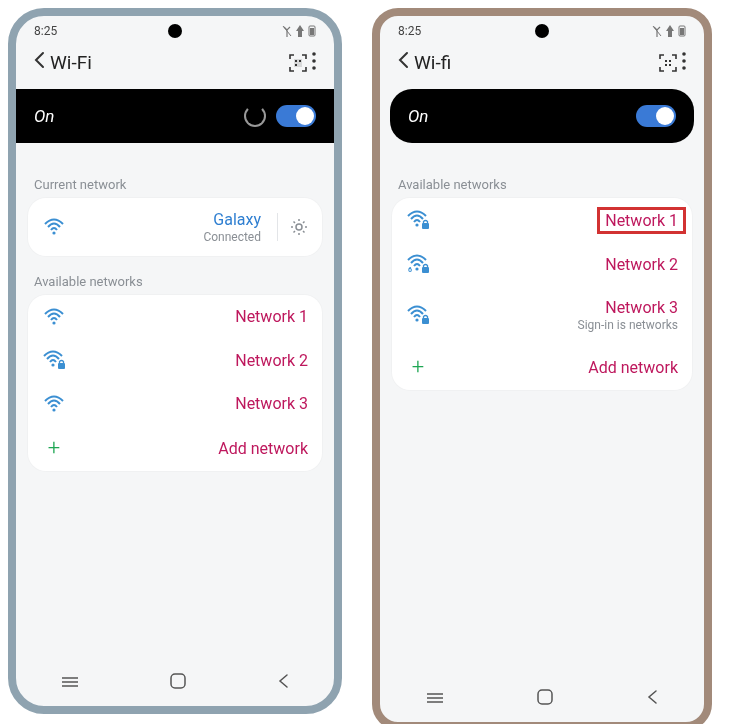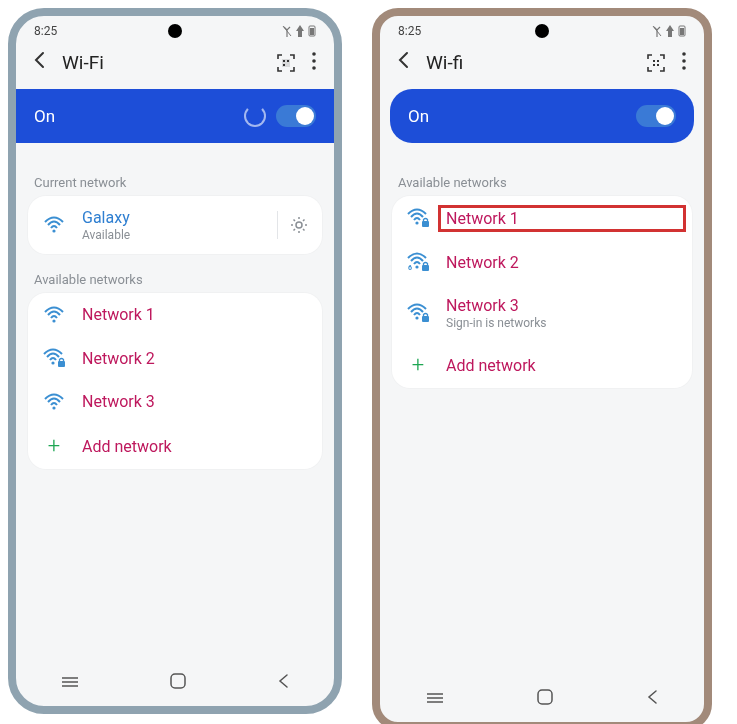--- a/index.html
+++ b/index.html
@@ -59,48 +59,48 @@
   .status-icons {
     display: flex;
     gap: 4px;
     align-items: center;
   }
 
   .app-header {
     display: flex;
     align-items: center;
     padding: 10px 14px 14px 14px;
-    gap: 12px;
   }
   .back-arrow {
     font-size: 20px;
     color: #333;
     cursor: pointer;
   }
   .header-title {
     flex: 1;
     font-size: 19px;
     color: #222;
     font-weight: 400;
   }
   .qr-icon, .more-icon {
     color: #333;
     cursor: pointer;
   }
   .qr-icon svg { display:block; }
   .more-icon { font-size: 22px; padding: 0 4px; }
 
   .toggle-bar {
-    background: #1d4ed8;
+    background: #000000;
     color: #fff;
     font-size: 17px;
     padding: 16px 18px;
     display: flex;
     align-items: center;
     justify-content: space-between;
+    font-style: italic;
   }
   .toggle-right {
     display: flex;
     align-items: center;
     gap: 10px;
   }
   .spinner {
     width: 18px;
     height: 18px;
     border: 2px solid rgba(255,255,255,0.6);
@@ -118,21 +118,22 @@
     position: absolute;
     right: 2px;
     top: 2px;
     width: 18px;
     height: 18px;
     background: #fff;
     border-radius: 50%;
   }
 
   .content {
-    padding: 28px 12px;
+    padding: 10px 12px;
+    margin-top: 20px;
   }
 
   .section-label {
     font-size: 13px;
     color: #8a8f95;
     padding: 4px 6px 6px 6px;
   }
 
   .card {
     background: #fff;
@@ -150,20 +151,21 @@
   }
   .net-icon {
     width: 24px;
     display: flex;
     justify-content: center;
   }
   .net-text {
     flex: 1;
     display: flex;
     flex-direction: column;
+    align-items: flex-end;
   }
   .net-name {
     font-size: 16px;
     color: #be185d;
   }
   .net-sub {
     font-size: 12px;
     color: #8a8f95;
     margin-top: 1px;
   }
@@ -274,21 +276,21 @@
         <span class="net-icon">
           <svg class="wifi-svg" width="22" height="18" viewBox="0 0 22 18">
             <path class="arc" d="M2 6 Q11 -3 20 6"></path>
               <path class="arc" d="M5 9 Q11 2 17 9"></path>
               <path class="arc" d="M8 12 Q11 8 14 12"></path>
               <circle cx="11" cy="15" r="1.6" fill="#3b8fd2"></circle>
           </svg>
         </span>
         <span class="net-text">
           <span class="net-name connected">Galaxy</span>
-          <span class="net-sub">Available</span>
+          <span class="net-sub">Connected</span>
         </span>
         <span class="gear">
           <svg width="18" height="18" viewBox="0 0 18 18">
               <circle cx="9" cy="9" r="3" fill="none" stroke="#8a8f95" stroke-width="1.5"></circle>
               <path d="M9 1 V3 M9 15 V17 M1 9 H3 M15 9 H17 M3.5 3.5 L5 5 M13 13 L14.5 14.5 M14.5 3.5 L13 5 M5 13 L3.5 14.5" stroke="#8a8f95" stroke-width="1.5"></path>
             </svg>
         </span>
       </div>
     </div>
 

